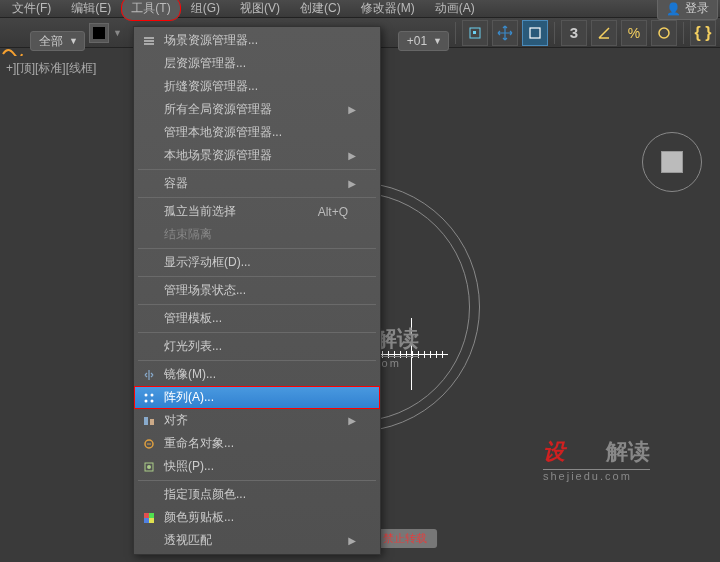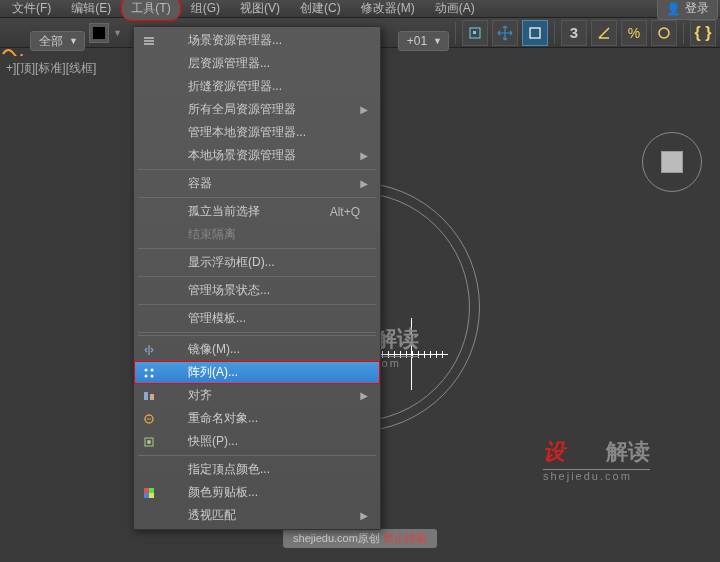--- a/index.html
+++ b/index.html
@@ -9,21 +9,21 @@
 .menu-item.active { background:#5a5a5a; outline:1px solid red; outline-offset:-1px;border-radius:11px; }
 .login-box { margin-left:auto; display:flex; align-items:center; gap:4px; padding:2px 8px; background:#555; border:1px solid #666; border-radius:3px; }
 .toolbar { height:30px; background:linear-gradient(#444,#383838); border-bottom:1px solid #222; display:flex; align-items:center; padding:0 4px; gap:4px; }
 .tool-drop { height:20px; padding:0 6px 0 8px; background:#555; border:1px solid #666; border-radius:3px; display:flex; align-items:center; gap:6px; color:#ccc;margin-top:17px; }
 .tool-swatch { width:20px; height:20px; background:#555; border:1px solid #666; display:flex; align-items:center; justify-content:center; }
 .swatch-inner { width:12px; height:12px; background:#000; }
 .tool-btn { width:26px; height:26px; border:1px solid #555; background:#444; display:flex; align-items:center; justify-content:center; color:#ddd; font-size:14px; }
 .tool-btn.active { background:#2a5a7a; border-color:#4a8aba; }
 .tool-sep { width:1px; height:22px; background:#555; margin:0 2px; }
 .dropdown { position:absolute; left:133px; top:26px; width:248px; background:linear-gradient(#5a5a5a,#505050); border:1px solid #333; box-shadow:2px 2px 8px rgba(0,0,0,0.5); z-index:100; padding:2px 0; }
-.dd-item { height:23px; display:flex; align-items:center; padding:0 12px 0 4px; color:#ccc; position:relative;gap:24px; }
+.dd-item { height:23px; display:flex; align-items:center; padding:0 24px 0 4px; color:#ccc; position:relative; }
 .dd-item.hover { background:linear-gradient(#4a9ae0,#3080d0); color:#fff; outline:1px solid red; outline-offset:-1px; }
 .dd-item.disabled { color:#888; }
 .dd-icon { width:22px; height:18px; display:flex; align-items:center; justify-content:center; font-size:12px; }
 .dd-label { flex:1; padding-left:4px; }
 .dd-shortcut { color:#bbb; padding-right:8px; }
 .dd-arrow { font-size:10px; color:#aaa; }
 .dd-sep { height:1px; background:#3a3a3a; border-bottom:1px solid #6a6a6a; margin:2px 4px; }
 .viewport { position:absolute; left:0; top:56px; right:0; bottom:0; background:#3a3a3a; }
 .vp-label { position:absolute; left:6px; top:4px; color:#aaa; }
 .circle1 { position:absolute; left:240px; top:136px; width:230px; height:230px; border:1px solid #888; border-radius:50%; }
@@ -216,20 +216,24 @@
     <div class="dd-item">
       <div class="dd-icon"></div>
       <div class="dd-label">管理场景状态...</div>
     </div>
     <div class="dd-sep"></div>
     <div class="dd-item">
       <div class="dd-icon"></div>
       <div class="dd-label">管理模板...</div>
     </div>
     <div class="dd-sep"></div>
+    <div class="dd-item">
+      <div class="dd-icon"></div>
+      <div class="dd-label">灯光列表...</div>
+    </div>
     <div class="dd-sep"></div>
     <div class="dd-item">
       <div class="dd-icon">
         <svg width="14" height="14">
           <path d="M7 2 L7 12 M3 7 L5 5 M3 7 L5 9 M11 7 L9 5 M11 7 L9 9" stroke="#8ac" stroke-width="1.2"></path>
         </svg>
       </div>
       <div class="dd-label">镜像(M)...</div>
     </div>
     <div class="dd-item hover">

